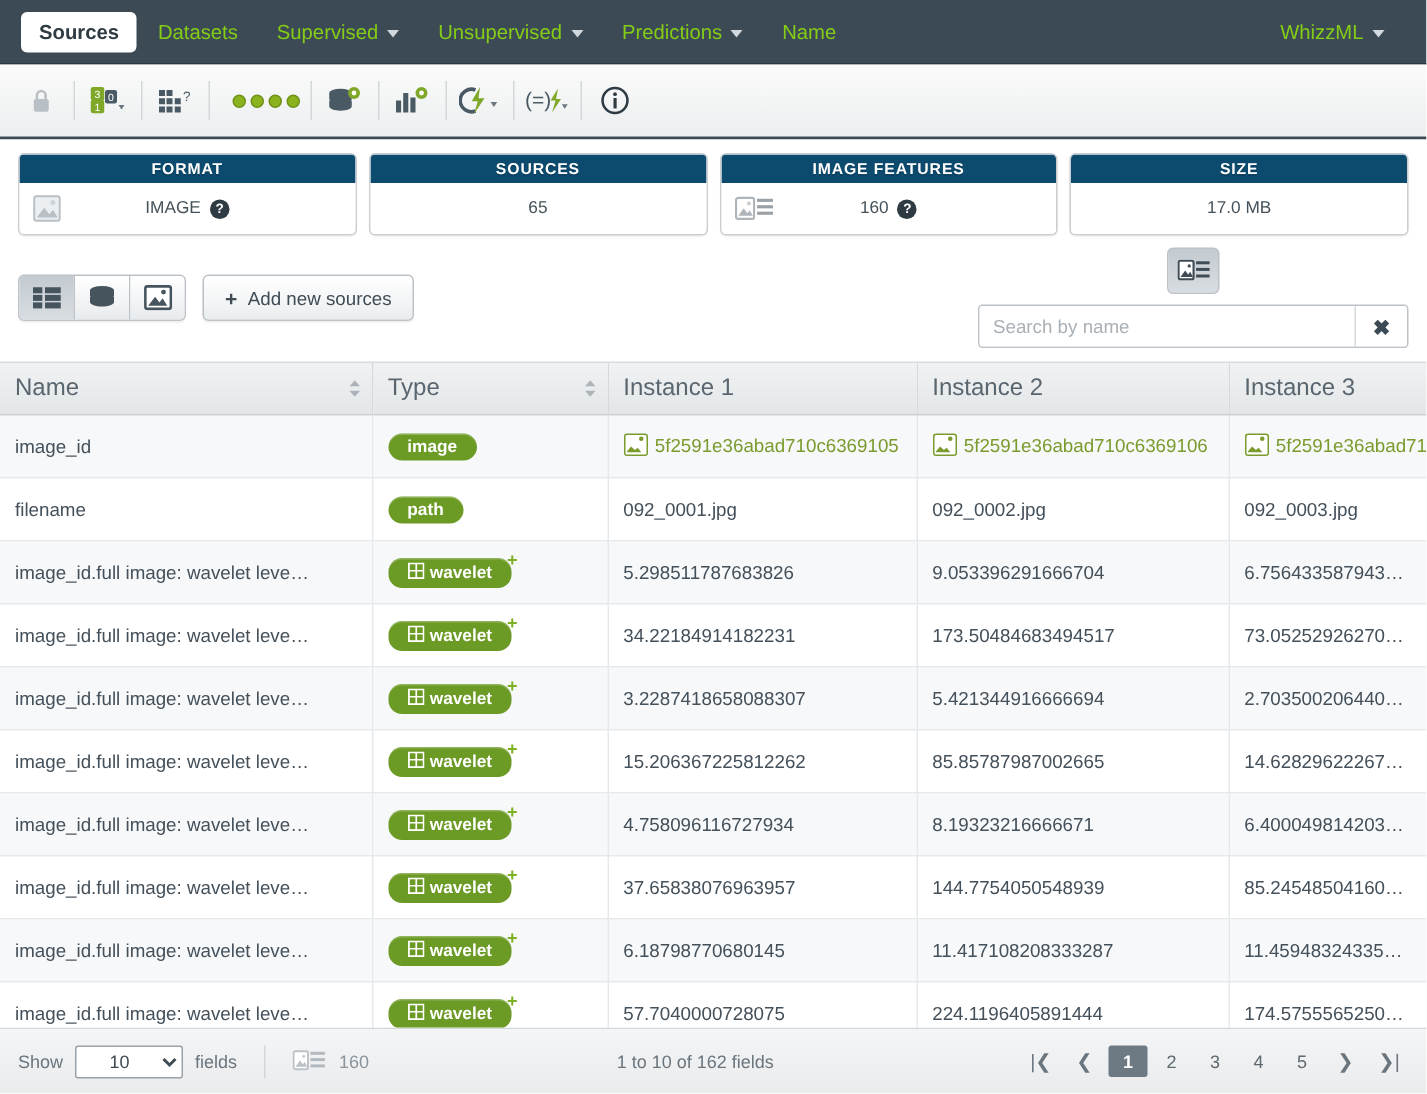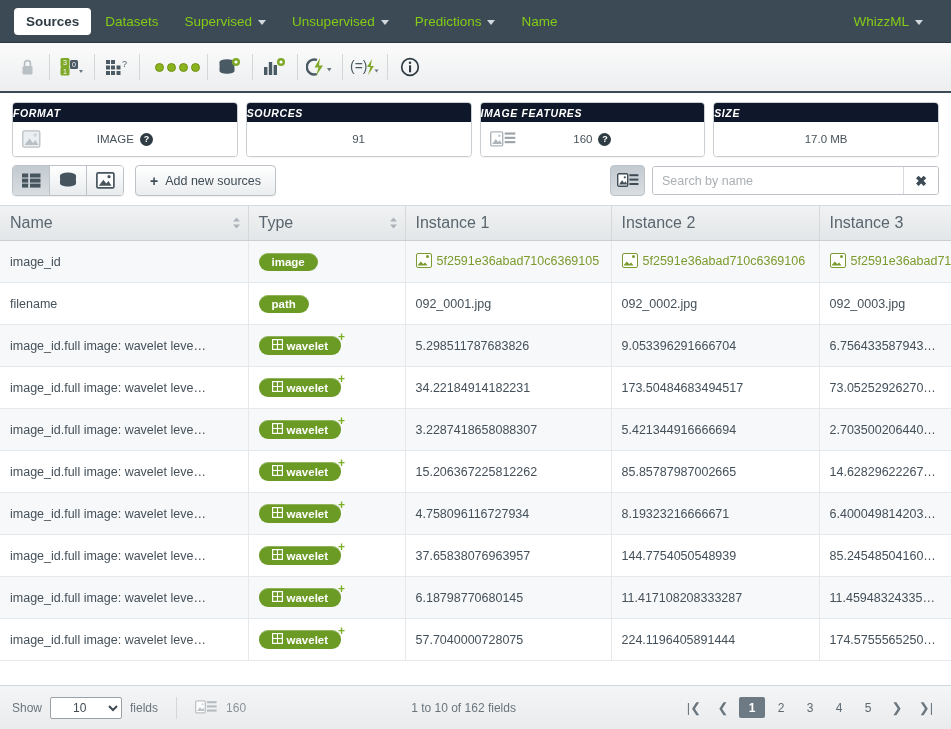--- a/index.html
+++ b/index.html
@@ -48,22 +48,22 @@
   
   .cards{
     display:flex;gap:8px;padding:9px 12px 8px 12px;box-sizing:border-box;
     background:#fff;
   }
   .card{
     flex:1;border:1px solid #c9ced2;border-radius:4px;overflow:hidden;background:#fff;
     box-shadow:0 1px 1px rgba(0,0,0,.05);
   }
   .card-h{
-    background:#0f172a;color:#fff;font-size:10.5px;letter-spacing:.6px;
-    padding:4px 0 3px;font-weight:bold;text-shadow:0 1px 0 rgba(0,0,0,.12);font-style:italic;
+    background:#0c4a6e;color:#fff;font-size:10.5px;letter-spacing:.6px;
+    text-align:center;padding:4px 0 3px;font-weight:bold;text-shadow:0 1px 0 rgba(0,0,0,.12);
   }
   .card-b{
     height:34px;display:flex;align-items:center;justify-content:center;
     position:relative;font-size:11.5px;color:#45525b;background:#fff;
   }
   .card-b .left-ic{position:absolute;left:9px;top:50%;transform:translateY(-50%);display:flex;align-items:center;}
   .qmark{
     width:13px;height:13px;border-radius:50%;background:#2f3b43;color:#fff;
     font-size:9px;font-weight:bold;display:inline-flex;align-items:center;justify-content:center;
     margin-left:6px;
@@ -80,21 +80,21 @@
     background:linear-gradient(#ffffff,#e8ebed);border-right:1px solid #bcc2c7;cursor:pointer;color:#46545e;
   }
   .tbtn:last-child{border-right:none;}
   .tbtn.active{background:linear-gradient(#c3cad0,#d8dde1);}
   .add-btn{
     margin-left:11px;height:29px;padding:0 14px;border:1px solid #bcc2c7;border-radius:4px;
     background:linear-gradient(#ffffff,#eaedef);display:flex;align-items:center;gap:7px;
     font-size:12.5px;color:#3f4c55;cursor:pointer;box-shadow:0 1px 1px rgba(0,0,0,.06);
   }
   .plus{font-size:14px;font-weight:bold;line-height:1;}
-  .tb-right{margin-left:auto;display:flex;align-items:center;gap:7px;}
+  .tb-right{margin-left:auto;display:flex;align-items:center;gap:7px;flex-direction:column;}
   .imgfeat-btn{
     width:33px;height:29px;border:1px solid #bcc2c7;border-radius:4px;
     background:linear-gradient(#c3cad0,#d8dde1);display:flex;align-items:center;justify-content:center;
     cursor:pointer;color:#3f4c55;
   }
   .search-wrap{display:flex;border:1px solid #bcc2c7;border-radius:3px;overflow:hidden;background:#fff;}
   .search-in{
     width:232px;height:27px;border:none;outline:none;padding:0 9px;font-size:12.5px;
     color:#4a5560;font-family:"Liberation Sans",sans-serif;background:#fff;
   }
@@ -310,21 +310,21 @@
           </svg>
         </span>
         <span class="cbval">IMAGE</span>
         <span class="qmark">?</span>
       </div>
     </div>
 
     <div class="card">
       <div class="card-h">SOURCES</div>
       <div class="card-b">
-        <span class="cbval">91</span>
+        <span class="cbval">65</span>
       </div>
     </div>
 
     <div class="card">
       <div class="card-h">IMAGE FEATURES</div>
       <div class="card-b">
         <span class="left-ic">
           <svg width="26" height="17" viewBox="0 0 26 17">
             <rect x="0.7" y="1.4" width="12" height="14" rx="1.3" fill="#fff" stroke="#aeb5ba" stroke-width="1.4"></rect>
             <path d="M2.2 13.4 l3.6-5 l2.4 3.2 l1.6-2 l2.1 3.8 z" fill="#aeb5ba"></path>

